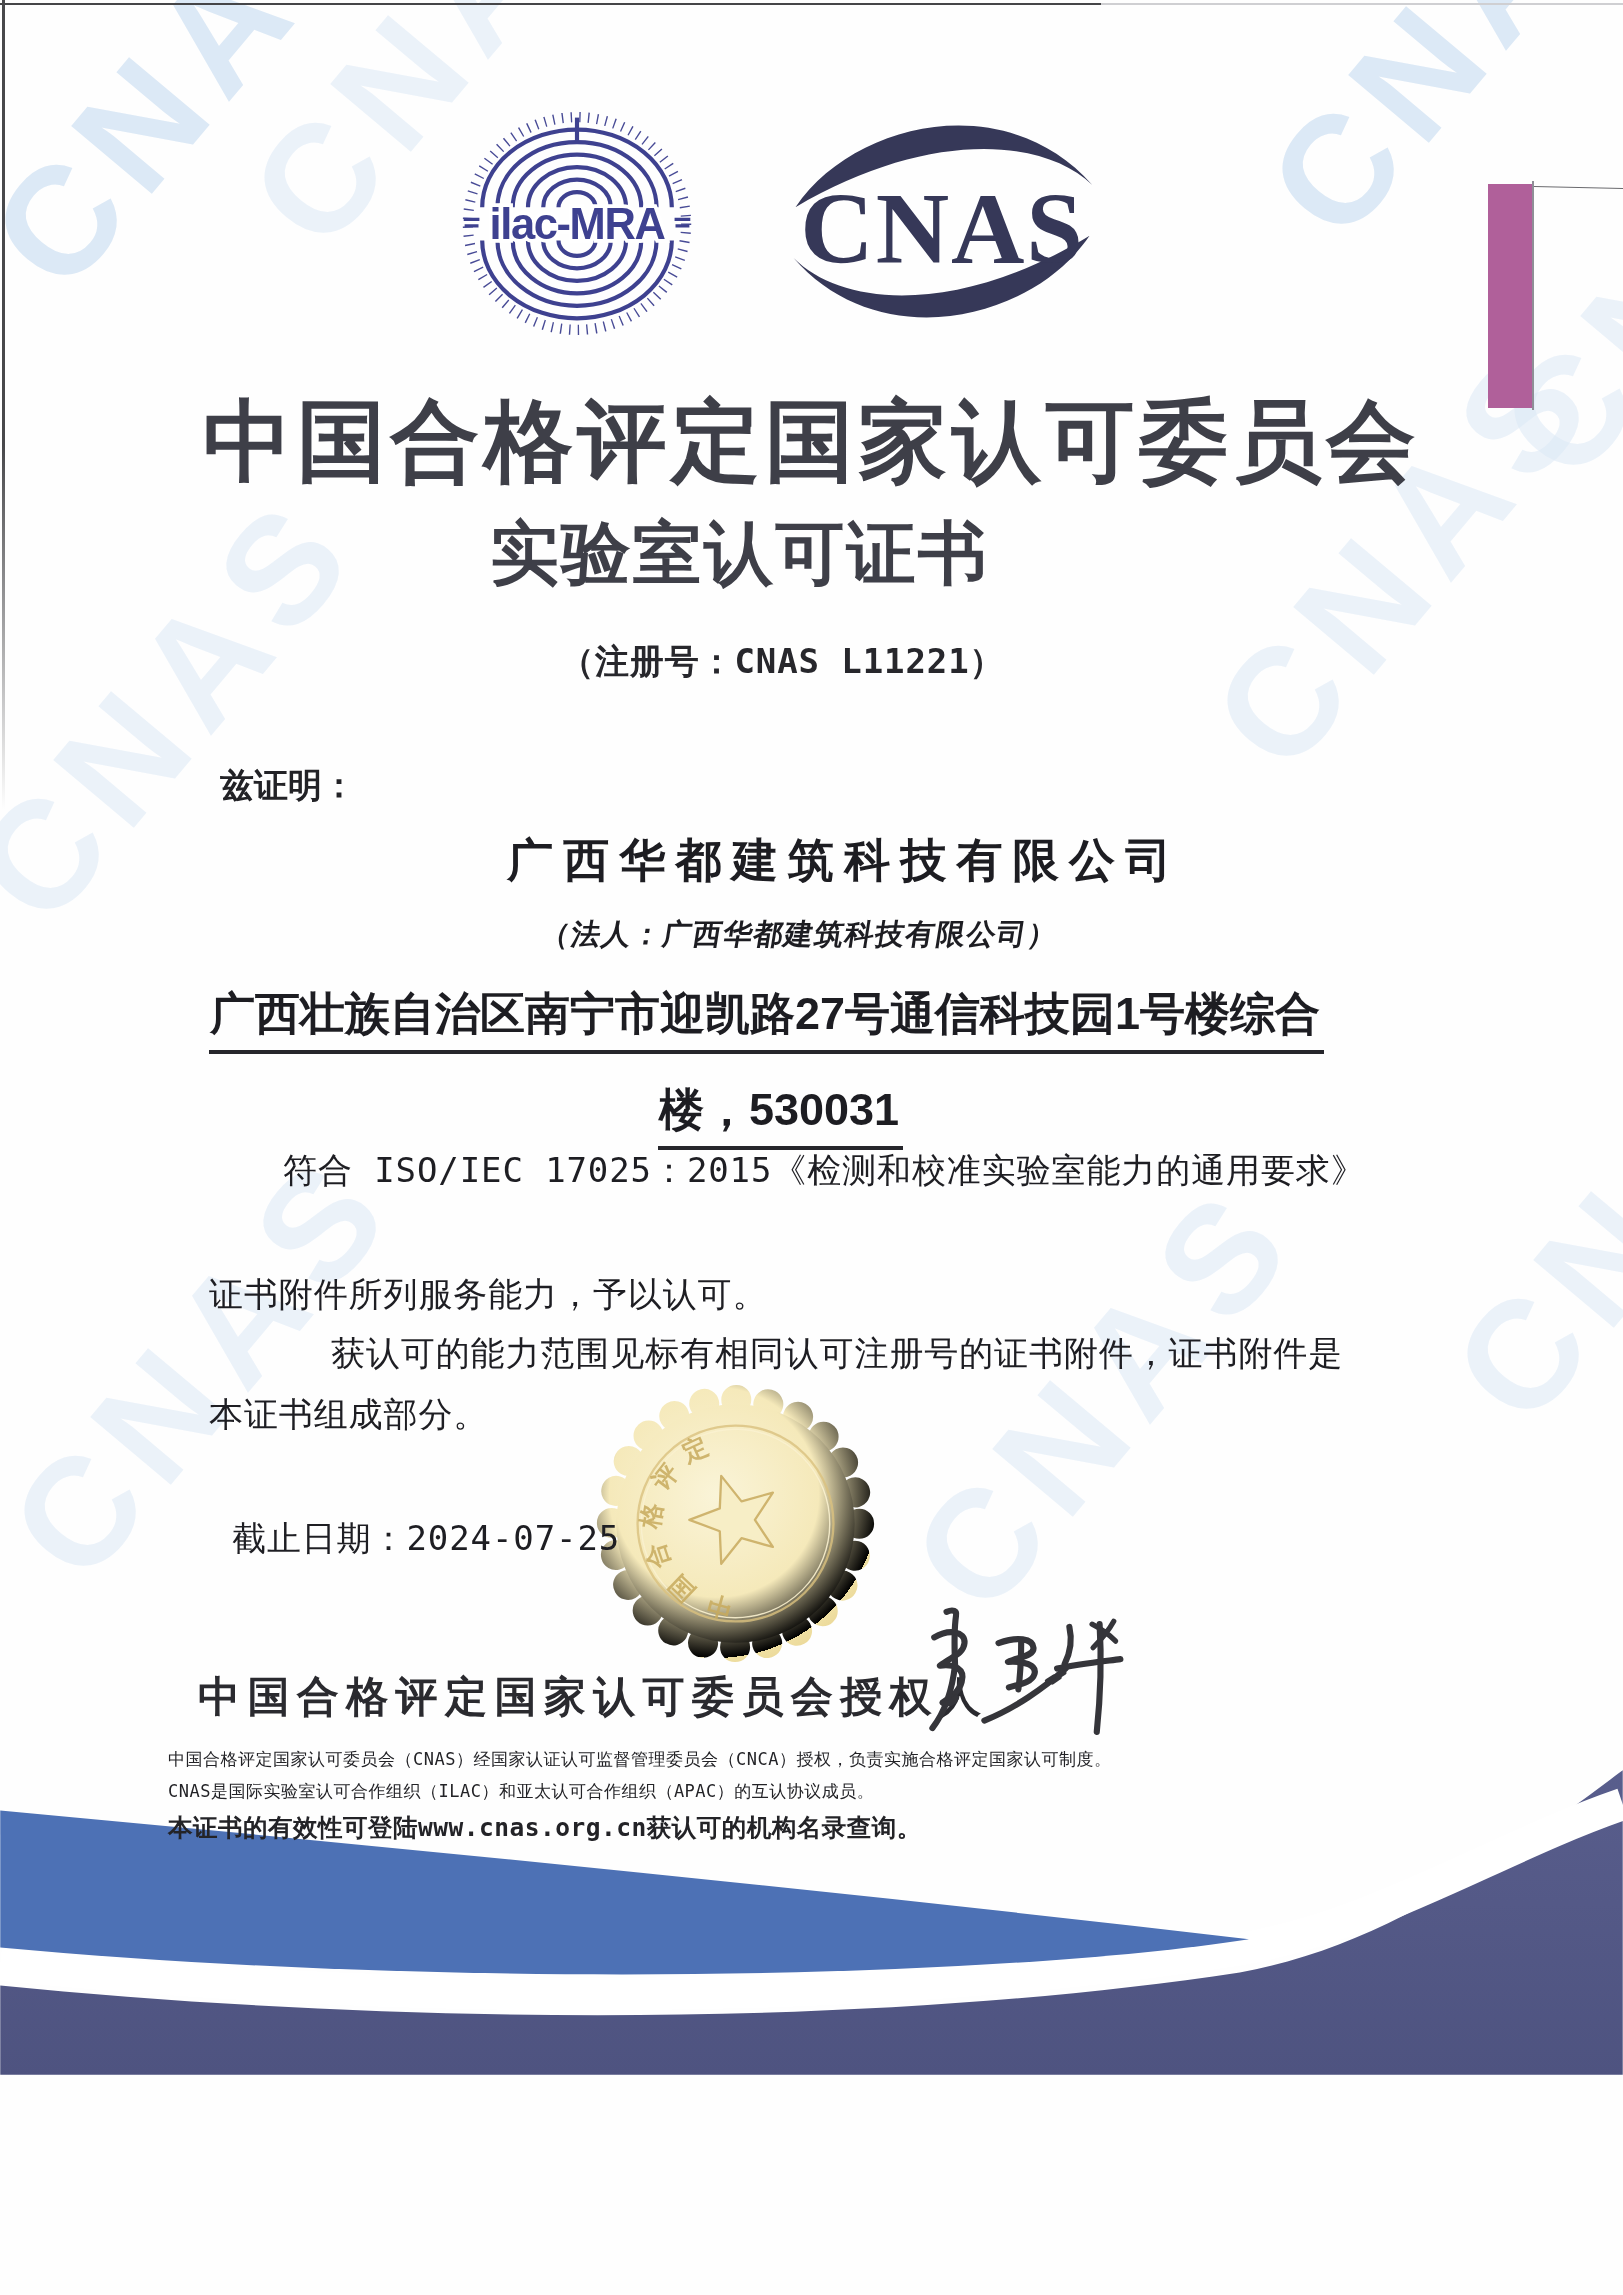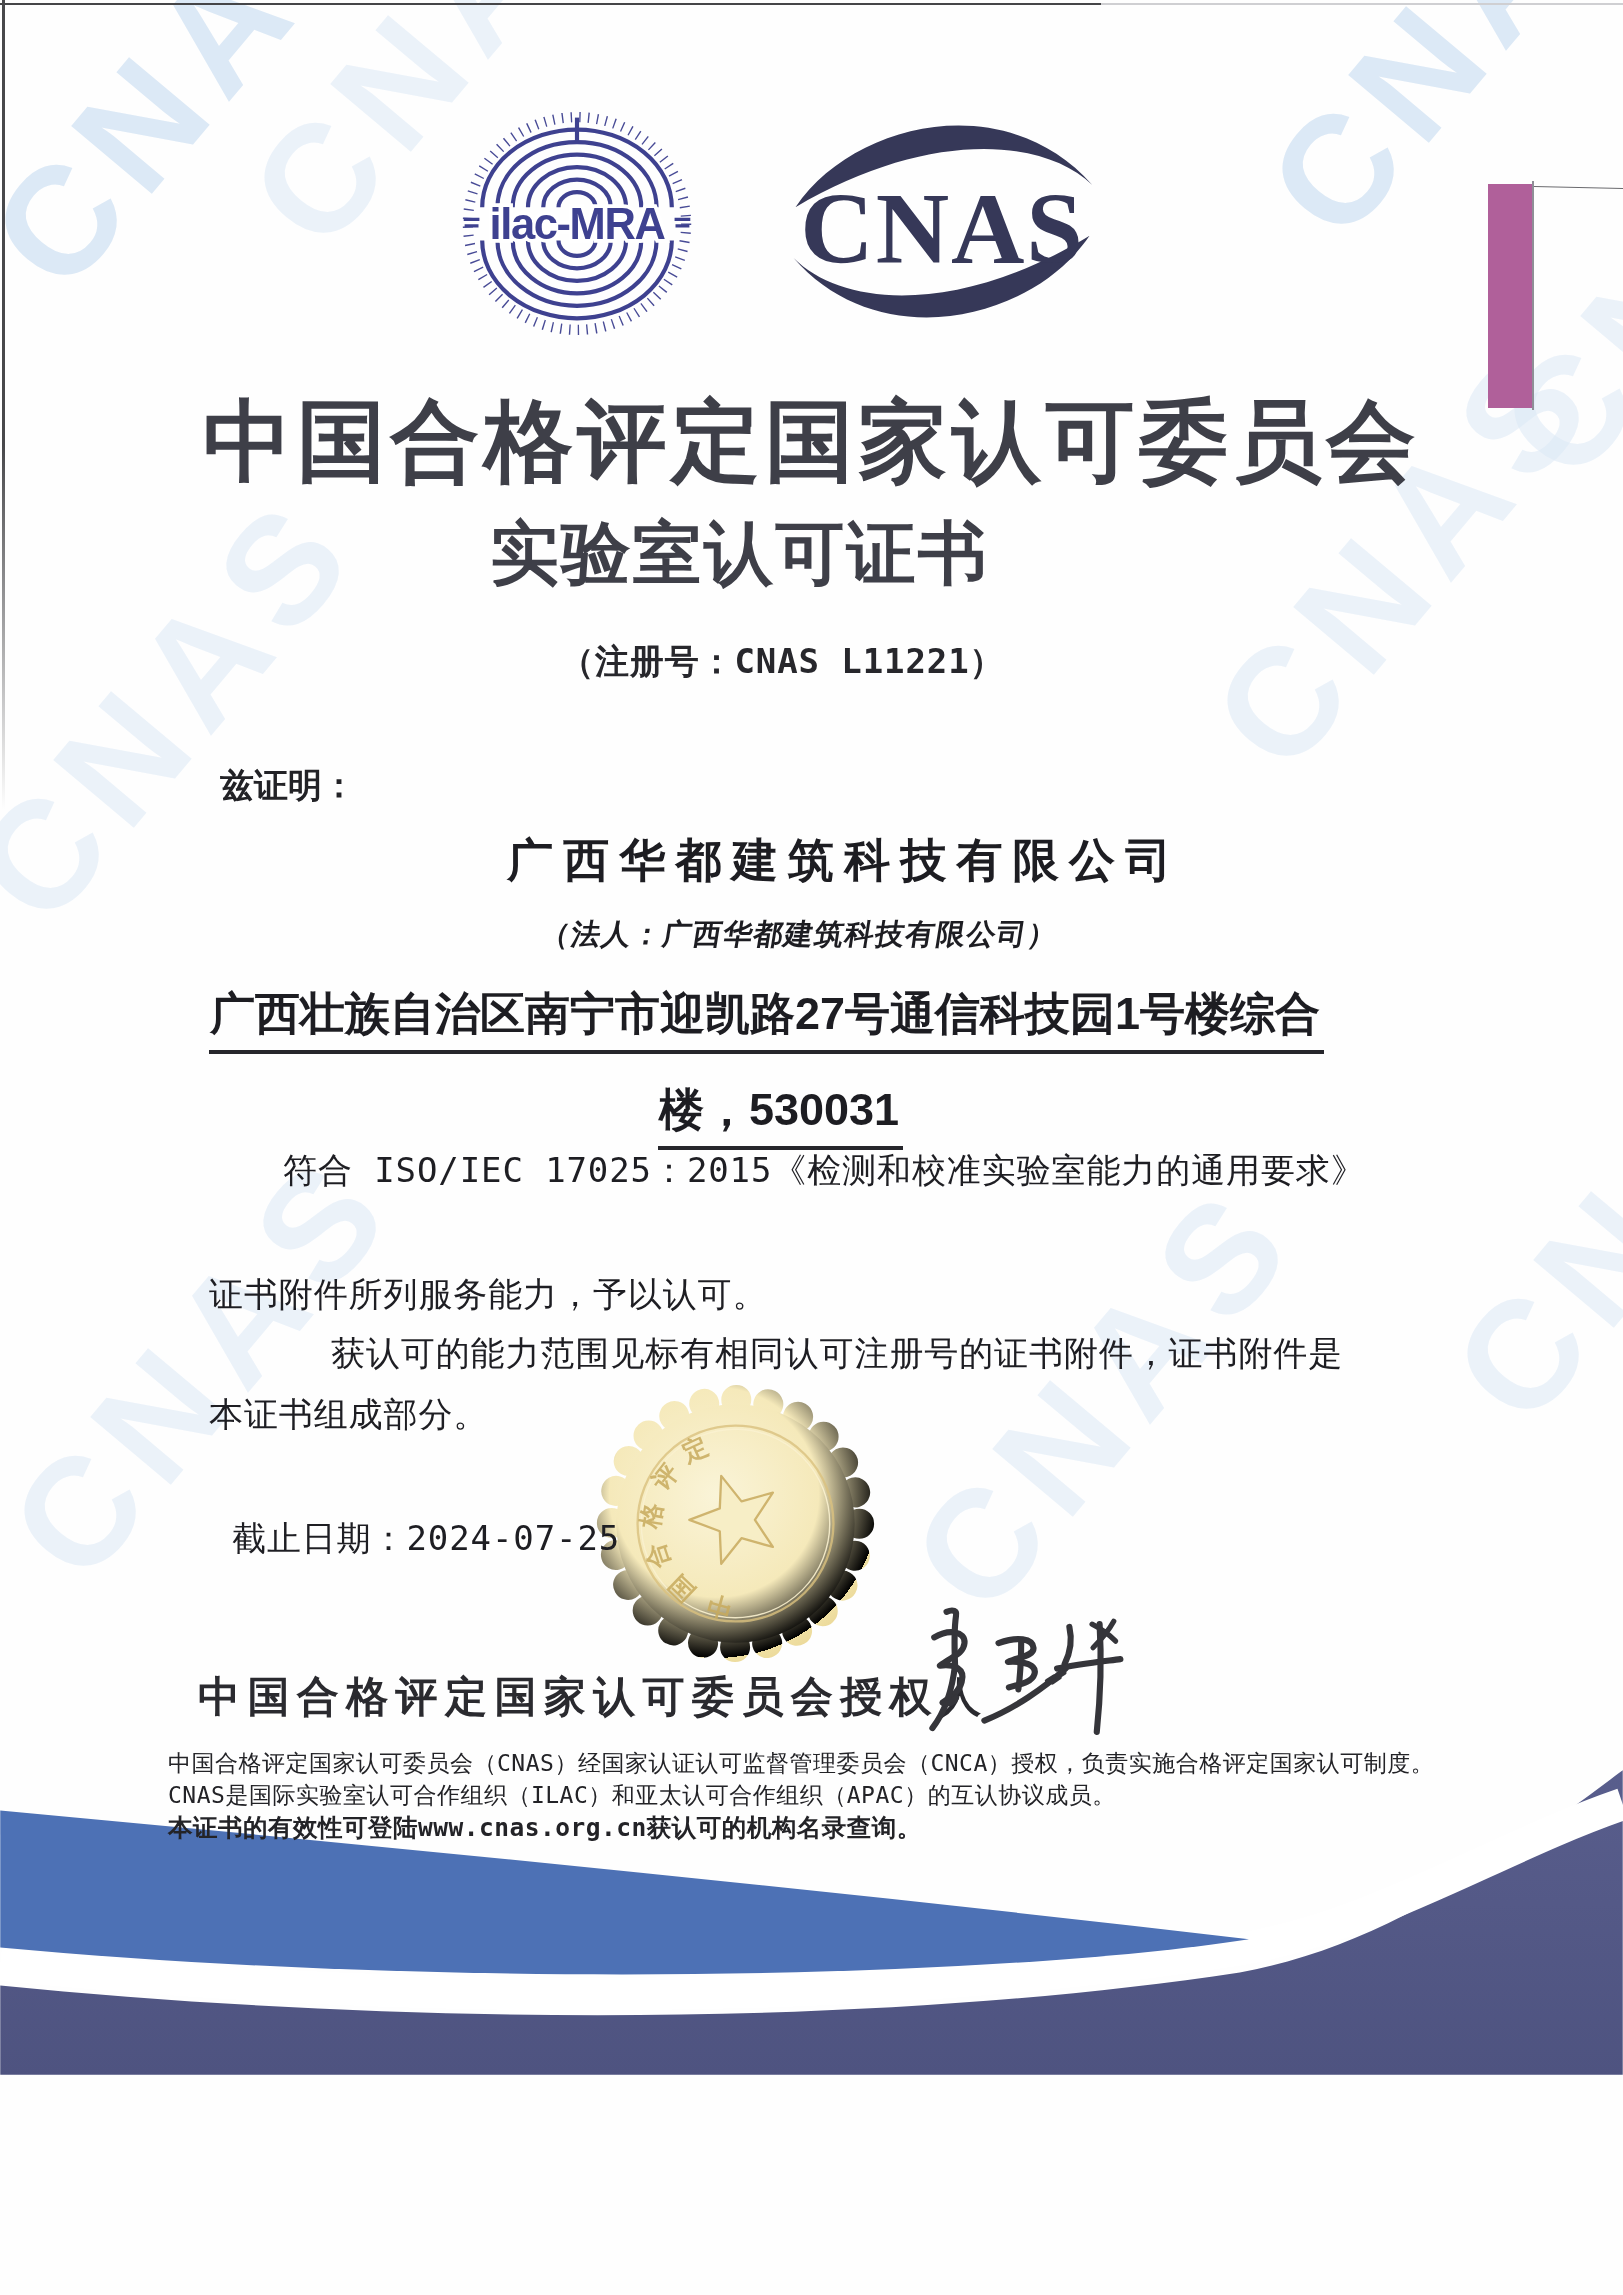--- a/index.html
+++ b/index.html
@@ -46,21 +46,21 @@
         border-bottom:4.2px solid #26262b;padding:0 3.7px 5.6px 0.9px;margin-top:7px;}
   .addr1{left:209px;top:977px;}
   .addr2{left:658px;top:1073px;}
   .bline{
     z-index:5;font-size:34px;letter-spacing:0.9px;color:#1e1e23;
     font-family:"DejaVu Sans Mono","DejaVu Sans",sans-serif;
   }
   .auth{left:198px;top:1669px;z-index:5;font-weight:bold;font-size:42px;letter-spacing:7.4px;color:#2a2a2f;}
   
   .fnote{
-    z-index:5;font-size:23px;letter-spacing:0.5px;color:#232327;
+    z-index:5;font-size:17px;letter-spacing:0.5px;color:#232327;
     font-family:"DejaVu Sans Mono","DejaVu Sans",sans-serif;
   }
   .fnote.b{font-size:24.5px;font-weight:bold;}
   
   .ilac-logo{left:460px;top:109px;width:234px;height:229px;z-index:5;}
   .cnas-logo{left:789px;top:107px;width:307px;height:230px;z-index:5;}
   .seal{left:596px;top:1384px;width:279px;height:279px;z-index:4;}
   .sig{left:905px;top:1580px;width:222px;height:162px;z-index:5;}
   .wave{left:0;top:1731px;width:1623px;height:370px;z-index:2;}
 </style>

